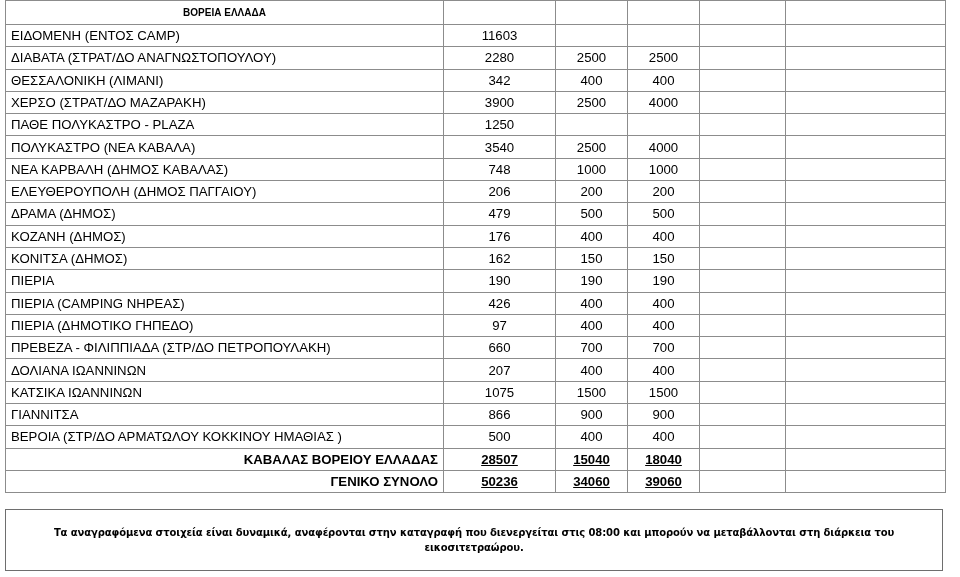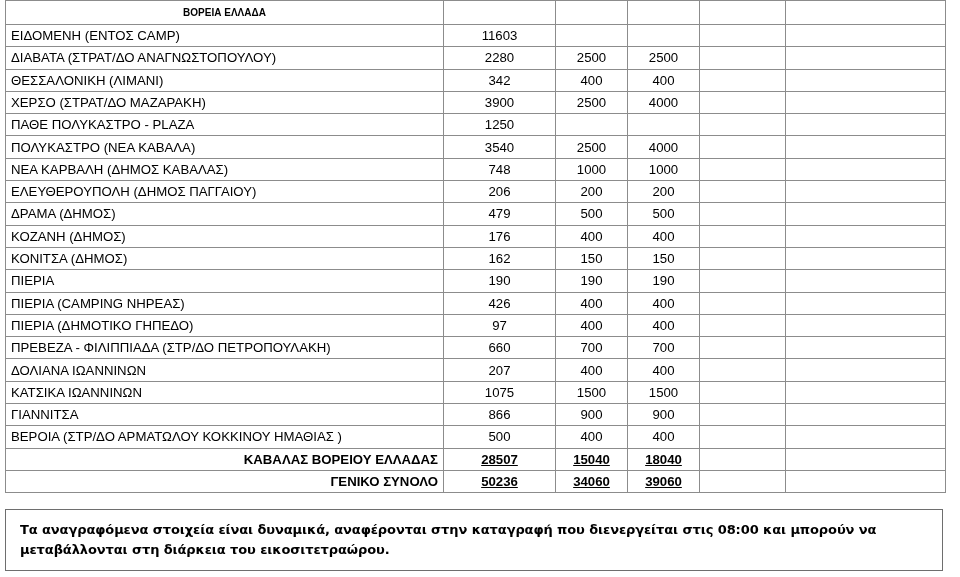--- a/index.html
+++ b/index.html
@@ -85,22 +85,23 @@
     box-sizing: border-box;
     border: 1px solid #6e6e6e;
     background: #ffffff;
     display: flex;
     align-items: center;
     justify-content: center;
   }
   #note p {
     margin: 0;
     padding: 0 14px;
+    text-align: center;
     font-weight: bold;
-    font-size: 13px;
+    font-size: 10px;
     line-height: 1.55;
     font-family: "DejaVu Sans", "Liberation Sans", sans-serif;
     letter-spacing: -0.1px;
   }
 </style>
 </head>
 <body>
 
 <div id="sheet">
   <table class="grid">

